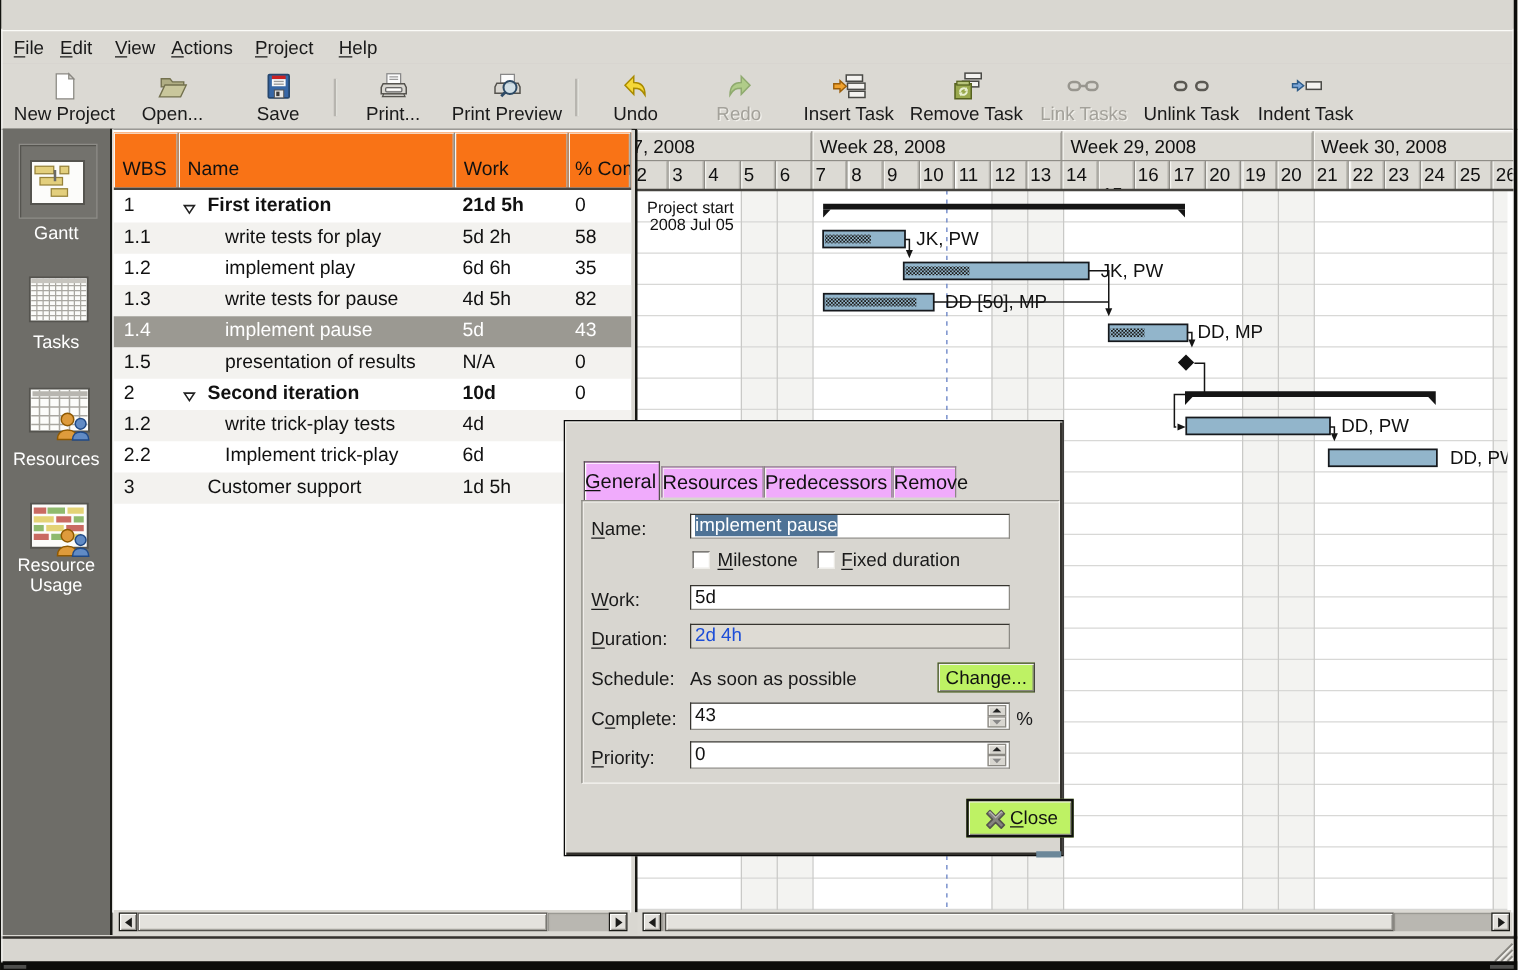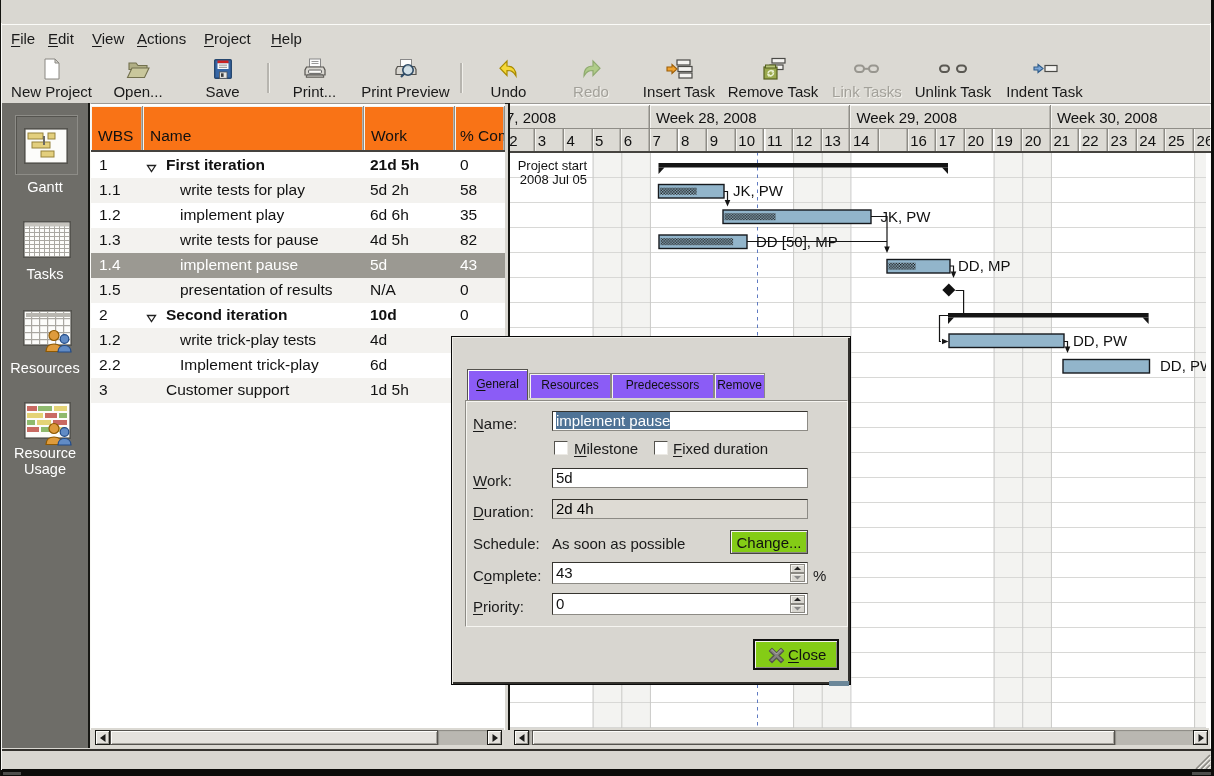--- a/index.html
+++ b/index.html
@@ -59,36 +59,36 @@
   border:1px solid #55534e;box-shadow:inset 1px 1px 0 #fdfdfa,inset -1px -1px 0 #a5a39d;box-sizing:border-box;}
 .sbtrack{position:absolute;top:2px;height:15px;background:#b9b7b1;box-shadow:inset 1px 1px 1px #8c8a84;}
 #statusbar{left:0;top:749px;width:1214px;height:20px;background:#d8d6d0;border-top:2px solid #33312d;box-sizing:border-box;}
 #blackband{left:0;top:769px;width:1214px;height:7px;background:#0c0c0a;}
 
 #dialog{z-index:30;left:451px;top:336px;width:400px;height:349px;background:#d8d6d0;
   border:1px solid #0a0a0a;box-shadow:inset 1px 1px 0 #f0efe9,inset -2px -2px 0 #33312d;box-sizing:border-box;}
 #dtitle{position:absolute;left:1px;top:1px;width:397px;height:21px;
   background:linear-gradient(#55656f,#32424c 30%,#22303a 70%,#15212a);}
 #dtitle .ttext{position:absolute;left:22px;top:2px;color:#dcdfe1;font-size:16px;white-space:nowrap;}
-.tab{position:absolute;background:#8b5cf6;border:1px solid #8a8882;border-bottom:none;
-  box-shadow:inset 1px 1px 0 #f5f4f0;font-size:12px;text-align:center;box-sizing:border-box;}
+.tab{position:absolute;background:#f0abfc;border:1px solid #8a8882;border-bottom:none;
+  box-shadow:inset 1px 1px 0 #f5f4f0;font-size:16px;box-sizing:border-box;}
 #dframe{position:absolute;left:13px;top:63px;width:381px;height:225px;
   border:1px solid #8d8b85;border-right-color:#f6f5f1;border-bottom-color:#f6f5f1;
   box-shadow:inset 1px 1px 0 #f6f5f1;}
 .dlabel{position:absolute;font-size:15px;color:#1a1a1a;white-space:nowrap;}
 .dinput{position:absolute;left:100px;width:256px;height:20px;background:#fff;
   border:1px solid #36342f;border-bottom-color:#8d8b85;border-right-color:#8d8b85;
   box-sizing:border-box;font-size:15px;line-height:18px;padding-left:3px;white-space:nowrap;}
-.dinput.dis{background:#dedbd4;color:#000000;}
+.dinput.dis{background:#dedbd4;color:#1d4ed8;}
 .cb{position:absolute;width:14px;height:14px;background:#fff;border:1px solid #55534e;
   border-bottom-color:#eceae5;border-right-color:#eceae5;box-sizing:border-box;}
 .spin{position:absolute;right:1px;top:1px;width:16px;height:16px;}
-.dbtn{position:absolute;background:#84cc16;border:1px solid #46443f;
+.dbtn{position:absolute;background:#bef264;border:1px solid #46443f;
   box-shadow:inset 1px 1px 0 #f5f4f0,inset -1px -1px 0 #8a8882;box-sizing:border-box;
-  font-size:15px;text-align:center;}
+  font-size:15px;text-align:center;margin-left:20px;}
 u{text-decoration-thickness:1px;text-underline-offset:2px;}
 </style>
 </head>
 <body>
 <div class="win">
 
 
 <div class="abs" id="toolbar">
   <div class="titem" style="left:-8.5px;width:120px">
         <svg width="24" height="24" viewBox="0 0 24 24">

